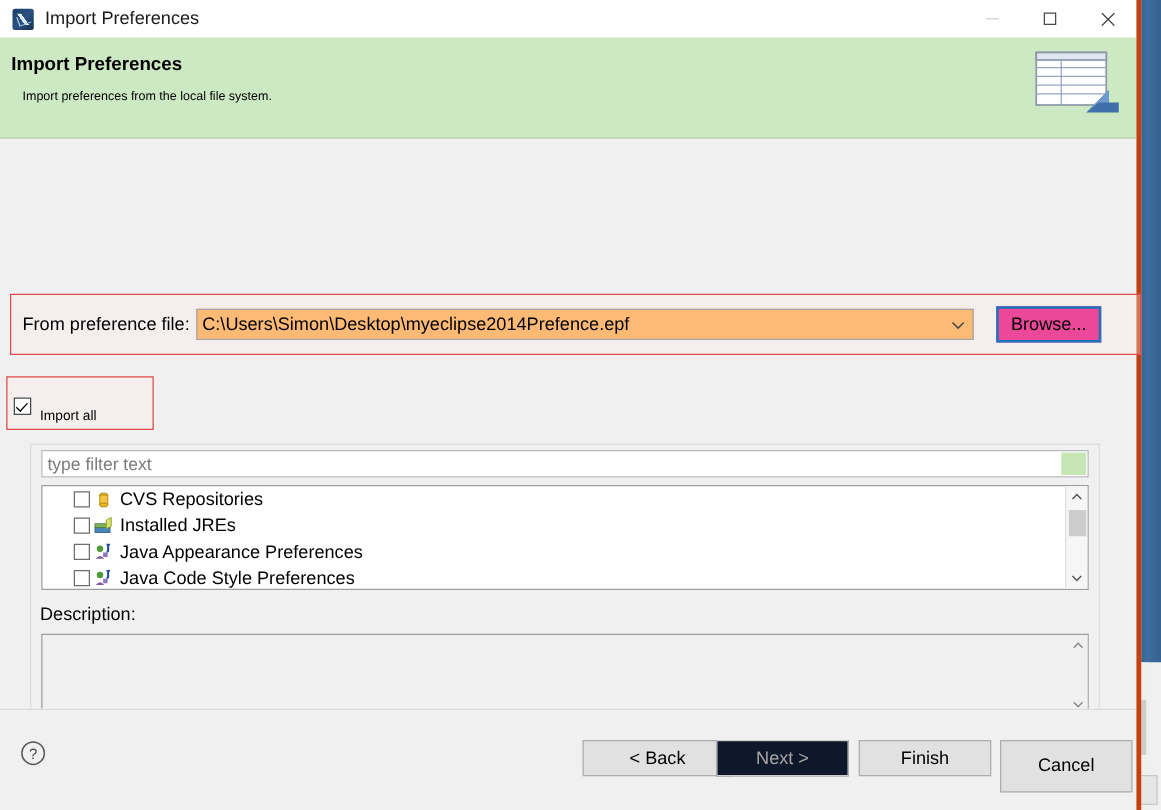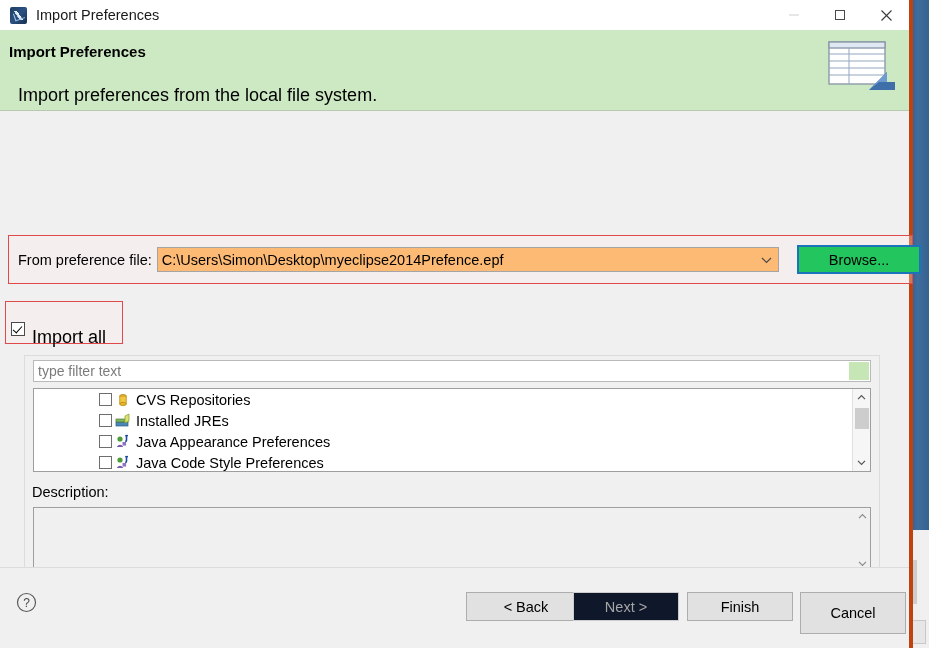--- a/index.html
+++ b/index.html
@@ -139,22 +139,22 @@
   }
   .header-title {
     position: absolute;
     left: 9px; top: 13px;
     font-size: 15px;
     font-weight: bold;
     color: #000;
   }
   .header-sub {
     position: absolute;
-    left: 18px; top: 55px;
-    font-size: 18px;
+    left: 18px; top: 42px;
+    font-size: 10px;
     color: #000;
   }
   .header-graphic {
     position: absolute;
     right: 12px; top: 8px;
     width: 74px; height: 62px;
   }
 
   
   .body {
@@ -221,23 +221,23 @@
     box-sizing: border-box;
     cursor: default;
     display: flex;
     align-items: center;
     justify-content: center;
   }
   .btn.disabled { color: #a6a6a6; background: #0f172a; border-color: #cccccc; }
   .btn-browse {
     position: absolute;
     left: 797px; top: 134px;
-    width: 124px; height: 29px;
+    width: 84px; height: 29px;
     border: 2px solid #1b73ba;
-    background: #22c55e;
+    background: #ec4899;
   }
 
   
   .import-all {
     position: absolute;
     left: 11px; top: 199px;
     display: flex;
     align-items: center;
   }
   .cb {
@@ -252,21 +252,21 @@
     content: "";
     position: absolute;
     left: 3px; top: 1px;
     width: 4px; height: 8px;
     border-right: 1.6px solid #000;
     border-bottom: 1.6px solid #000;
     transform: rotate(42deg);
   }
   .import-all-label {
     margin-left: 7px;
-    font-size: 18px;
+    font-size: 11px;
     margin-top: 17px;
   }
 
   
   .panel {
     position: absolute;
     left: 24px; top: 244px;
     width: 856px;
     height: 274px;
     border: 1px solid #dcdcdc;
@@ -310,21 +310,20 @@
   .tree-rows {
     position: absolute;
     left: 0; top: 0;
     right: 19px;
   }
   .tree-row {
     display: flex;
     align-items: center;
     height: 21px;
     padding-left: 25px;
-    margin-left: 40px;
   }
   .tree-cb {
     width: 13px; height: 13px;
     border: 1px solid #6e6e6e;
     background: #fff;
     flex: none;
     box-sizing: border-box;
   }
   .tree-icon {
     width: 16px; height: 16px;

